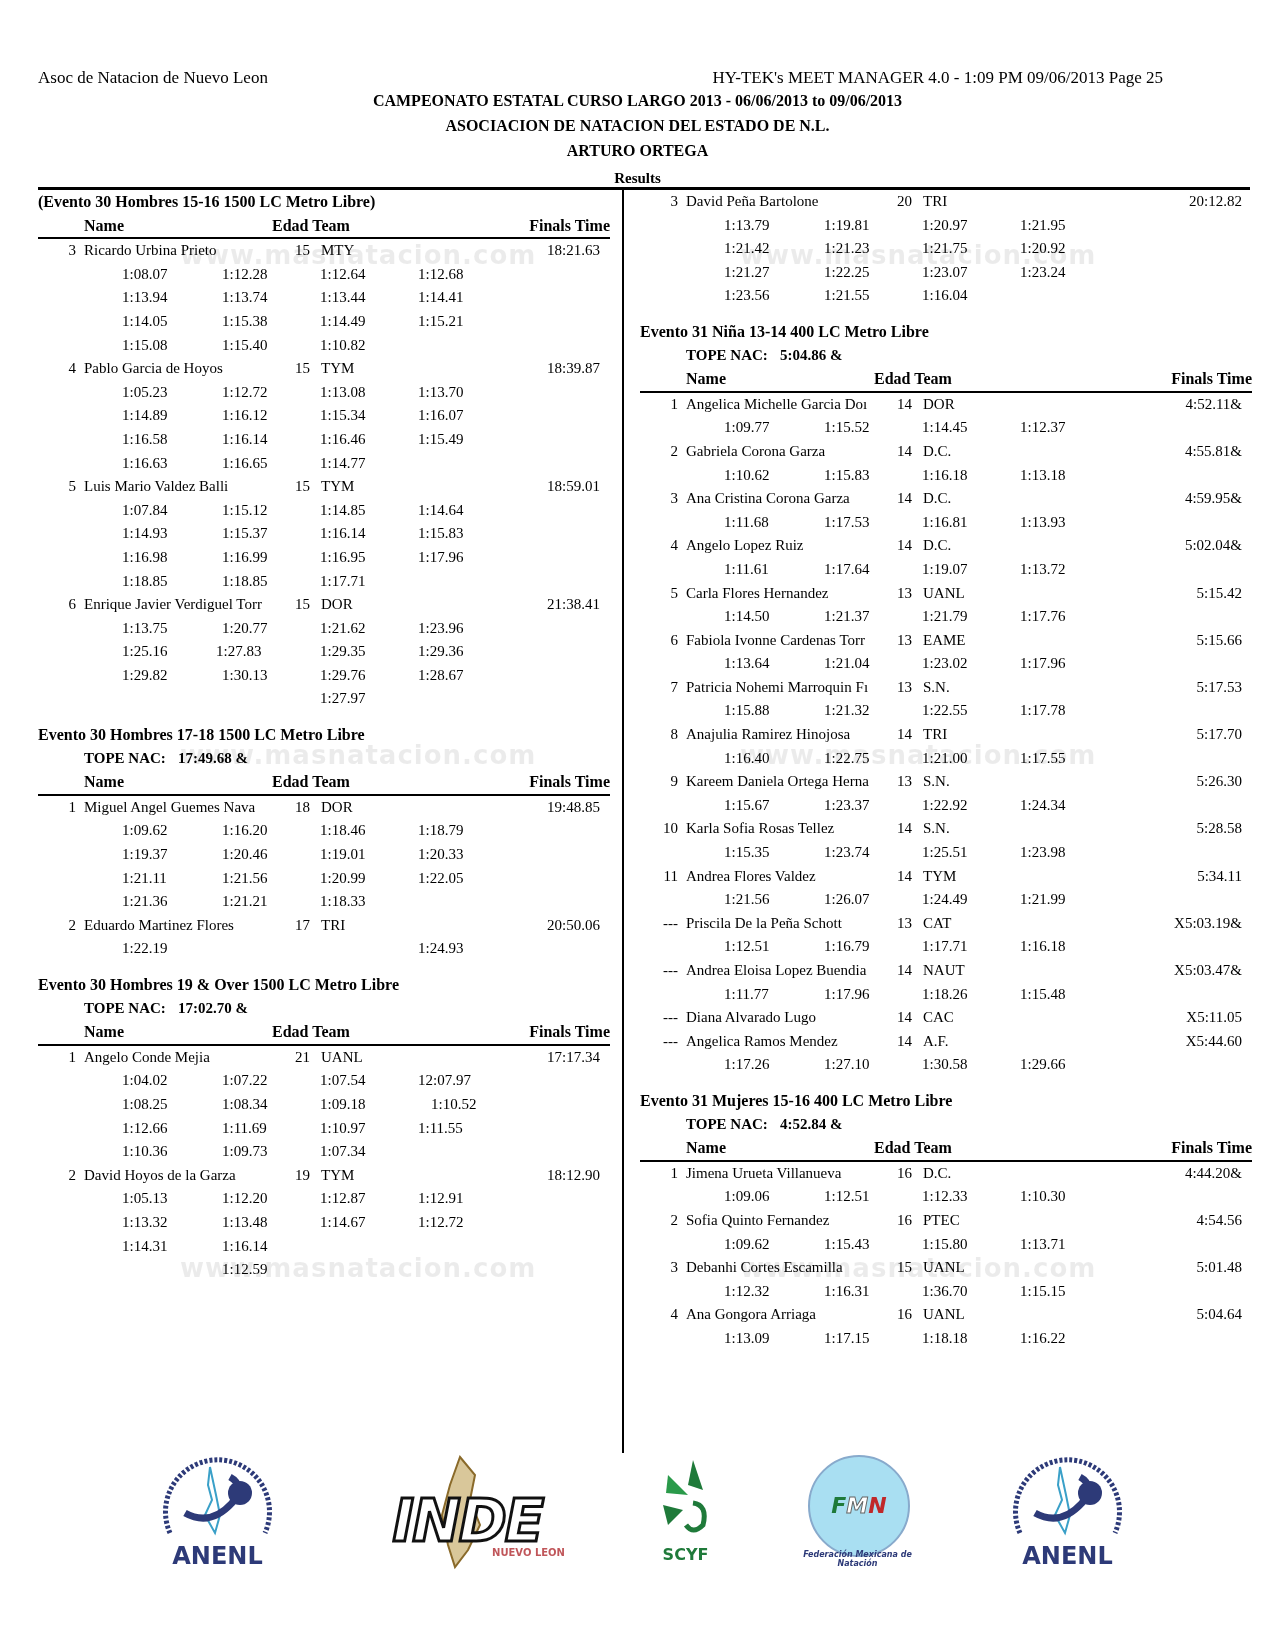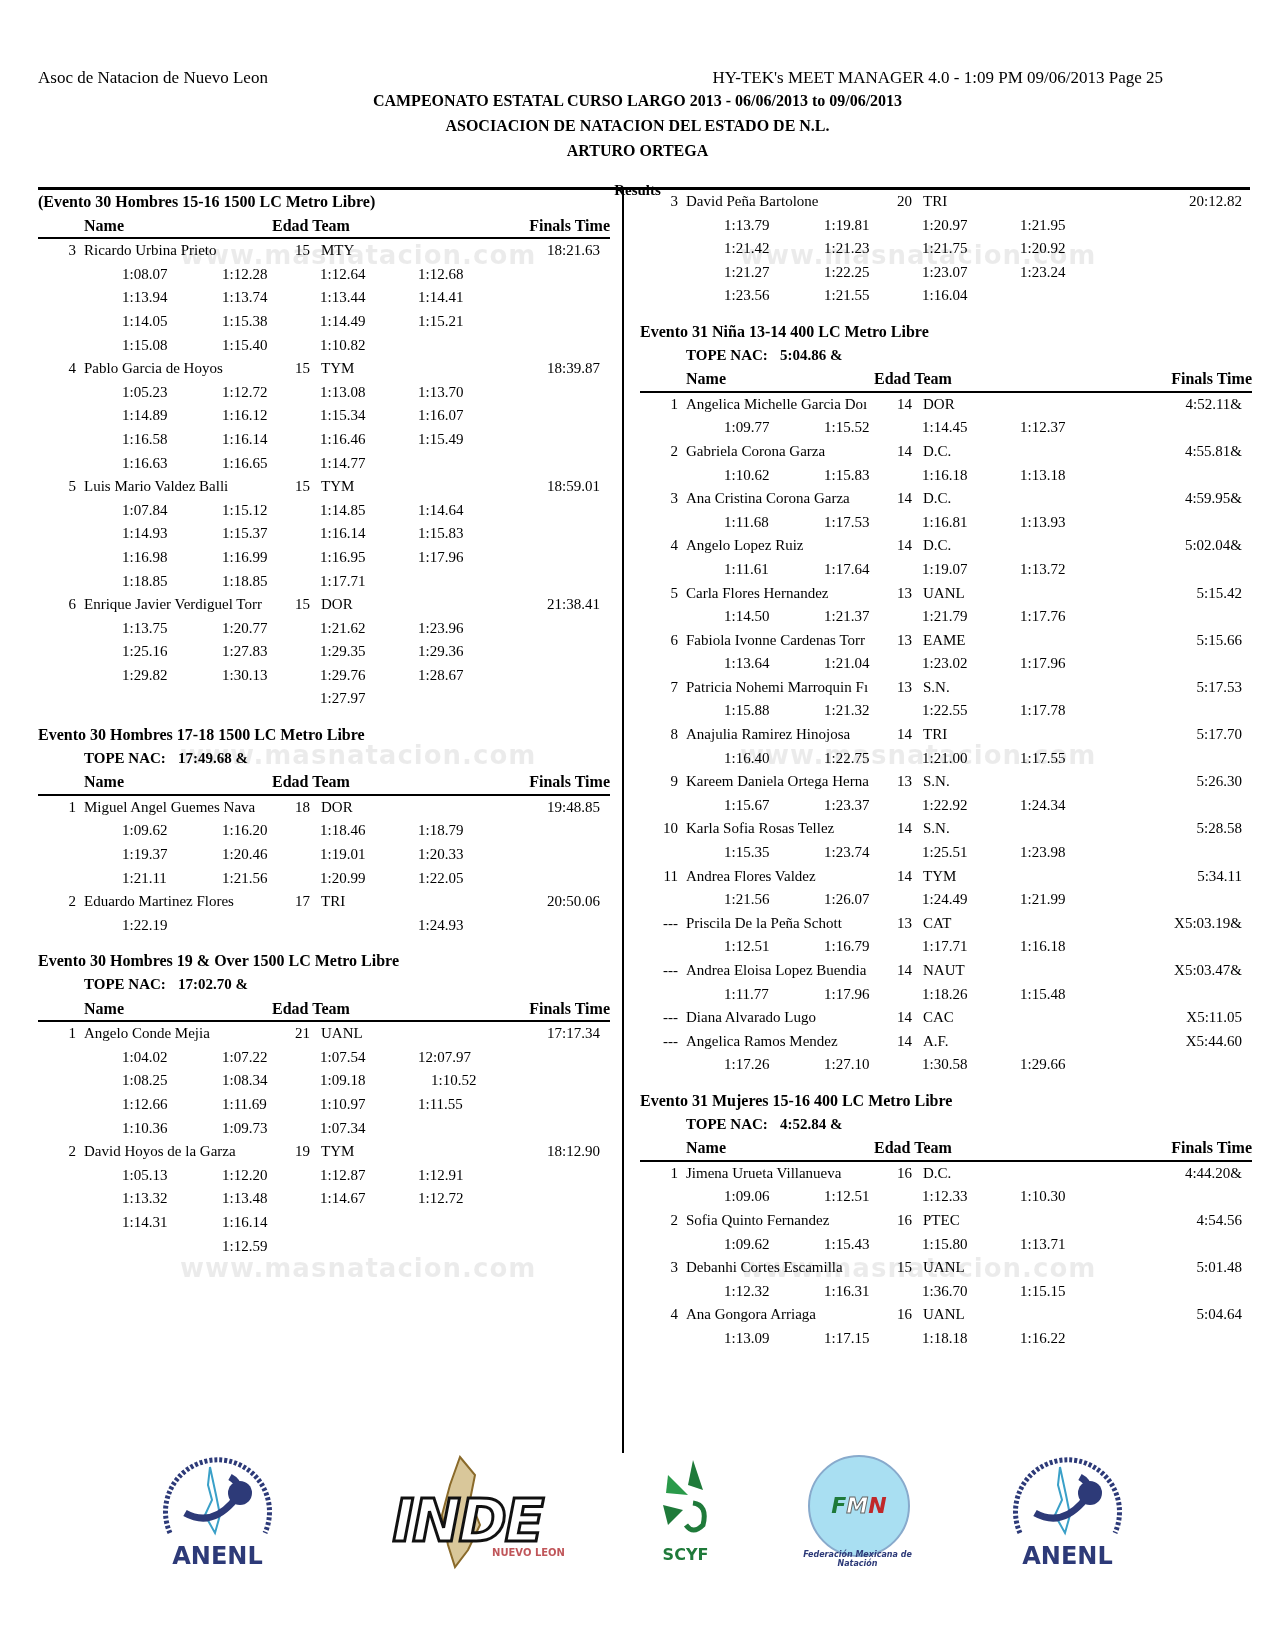--- a/index.html
+++ b/index.html
@@ -2,21 +2,21 @@
 <html><head>
 <meta charset="utf-8">
 <style>
   html, body { margin:0; padding:0; background:#fff; }
   body { width:1275px; height:1650px; position:relative; overflow:hidden;
          font-family:"Liberation Serif","DejaVu Serif",serif; color:#000; }
   .abs { position:absolute; white-space:nowrap; }
   .hdr-left { left:38px; top:68px; font-size:17px; }
   .hdr-right { right:112px; top:68px; font-size:17px; }
   .center-line { left:0; width:1275px; text-align:center; font-weight:bold; font-size:16px; }
-  .results-label { left:0; width:1275px; text-align:center; font-weight:bold; font-size:15px; top:170px;margin-top:12px; }
+  .results-label { left:0; width:1275px; text-align:center; font-weight:bold; font-size:15px; top:170px; }
   .top-rule { left:38px; top:187px; width:1212px; height:3px; background:#000; }
   .divider { left:622px; top:188px; width:2px; height:1265px; background:#000; }
   .col { position:absolute; top:190px; }
   .col-left { left:38px; width:572px; }
   .col-right { left:640px; width:612px; }
   .line { position:relative; height:23.6px; line-height:23.6px; font-size:15px; }
   .line > span { position:absolute; top:0; white-space:nowrap; }
   .evt-title { font-weight:bold; font-size:16px; }
   .tope { font-weight:bold; font-size:15px; }
   .colhead { font-weight:bold; font-size:16px; border-bottom:2px solid #000; }
@@ -169,21 +169,21 @@
     <span style="right:10px">21:38.41</span>
   </div>
     <div class="line">
     <span style="left:84px">1:13.75</span>
     <span style="left:184px">1:20.77</span>
     <span style="left:282px">1:21.62</span>
     <span style="left:380px">1:23.96</span>
   </div>
     <div class="line">
     <span style="left:84px">1:25.16</span>
-    <span style="left:184px">1:27.83</span>
+    <span style="left:178px">1:27.83</span>
     <span style="left:282px">1:29.35</span>
     <span style="left:380px">1:29.36</span>
   </div>
     <div class="line">
     <span style="left:84px">1:29.82</span>
     <span style="left:184px">1:30.13</span>
     <span style="left:282px">1:29.76</span>
     <span style="left:380px">1:28.67</span>
   </div>
     <div class="line">
@@ -222,20 +222,26 @@
     <span style="left:84px">1:19.37</span>
     <span style="left:184px">1:20.46</span>
     <span style="left:282px">1:19.01</span>
     <span style="left:380px">1:20.33</span>
   </div>
     <div class="line">
     <span style="left:84px">1:21.11</span>
     <span style="left:184px">1:21.56</span>
     <span style="left:282px">1:20.99</span>
     <span style="left:380px">1:22.05</span>
+  </div>
+    <div class="line">
+    <span style="left:84px">1:21.36</span>
+    <span style="left:184px">1:21.21</span>
+    <span style="left:282px">1:18.33</span>
+    <span style="left:380px"></span>
   </div>
     <div class="line">
     <span style="right:calc(100% - 38px)">2</span>
     <span style="left:46px">Eduardo Martinez Flores</span>
     <span style="left:257px">17</span>
     <span style="left:283px">TRI</span>
     <span style="right:10px">20:50.06</span>
   </div>
     <div class="line">
     <span style="left:84px">1:22.19</span>

